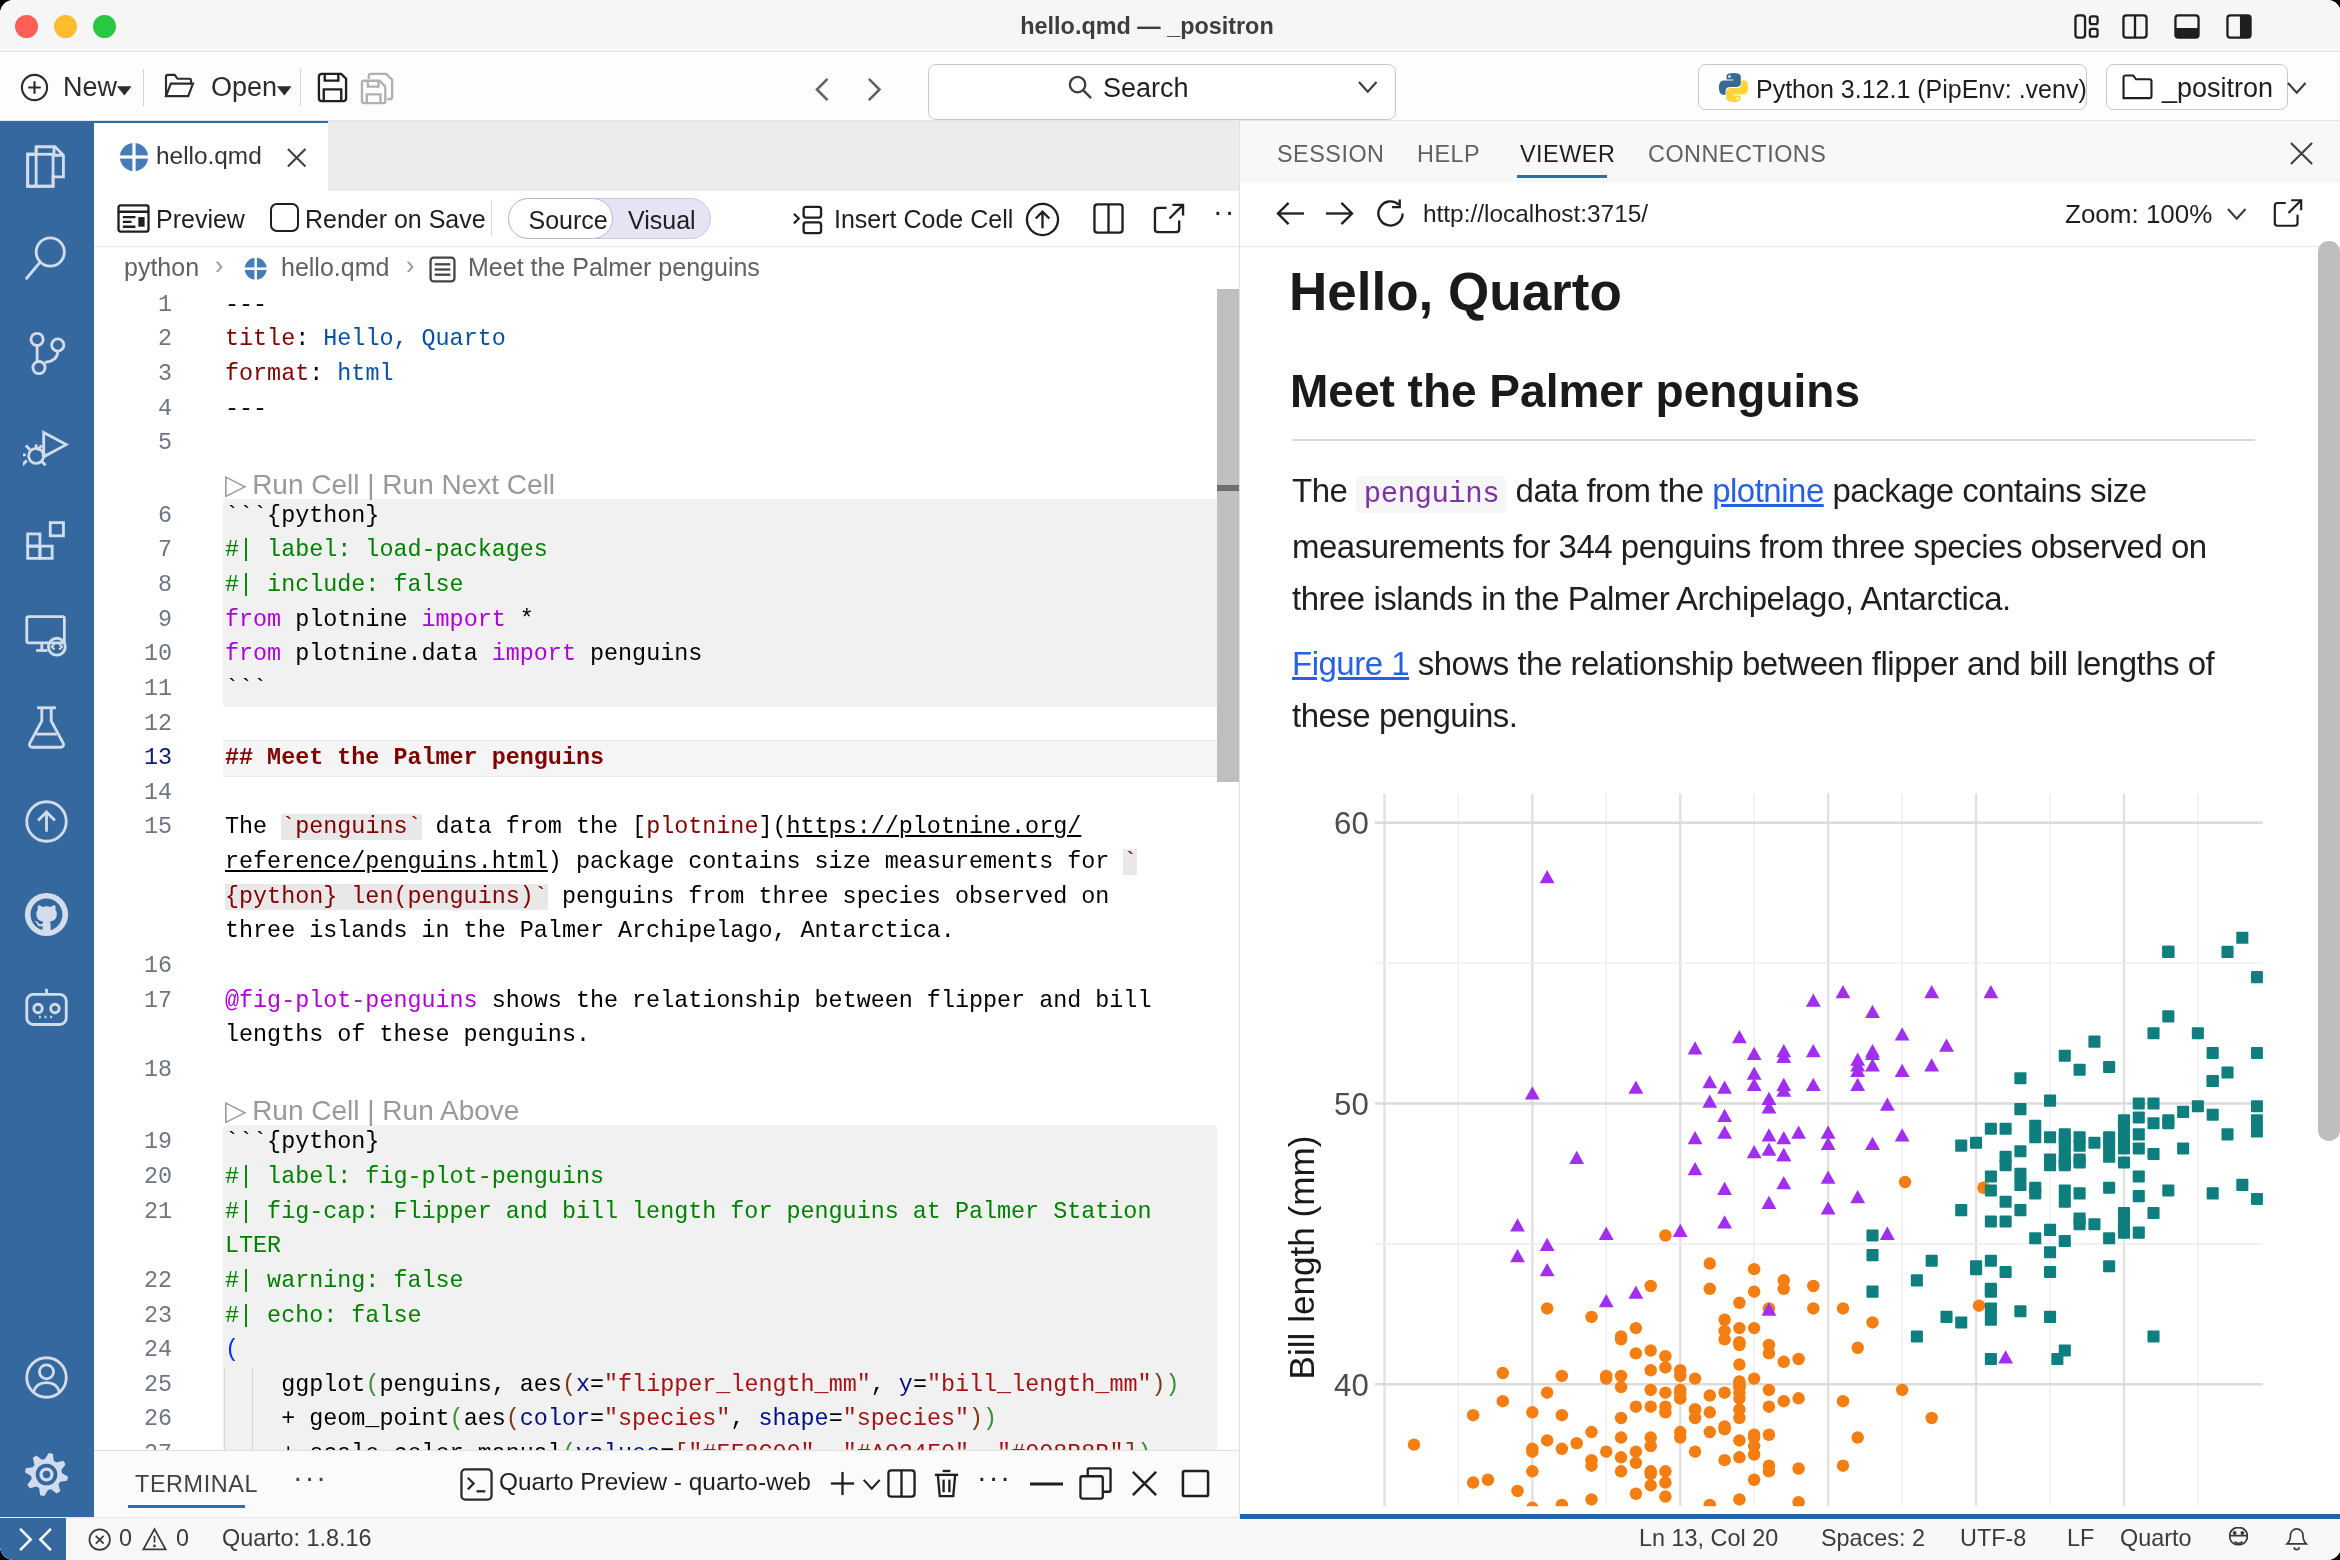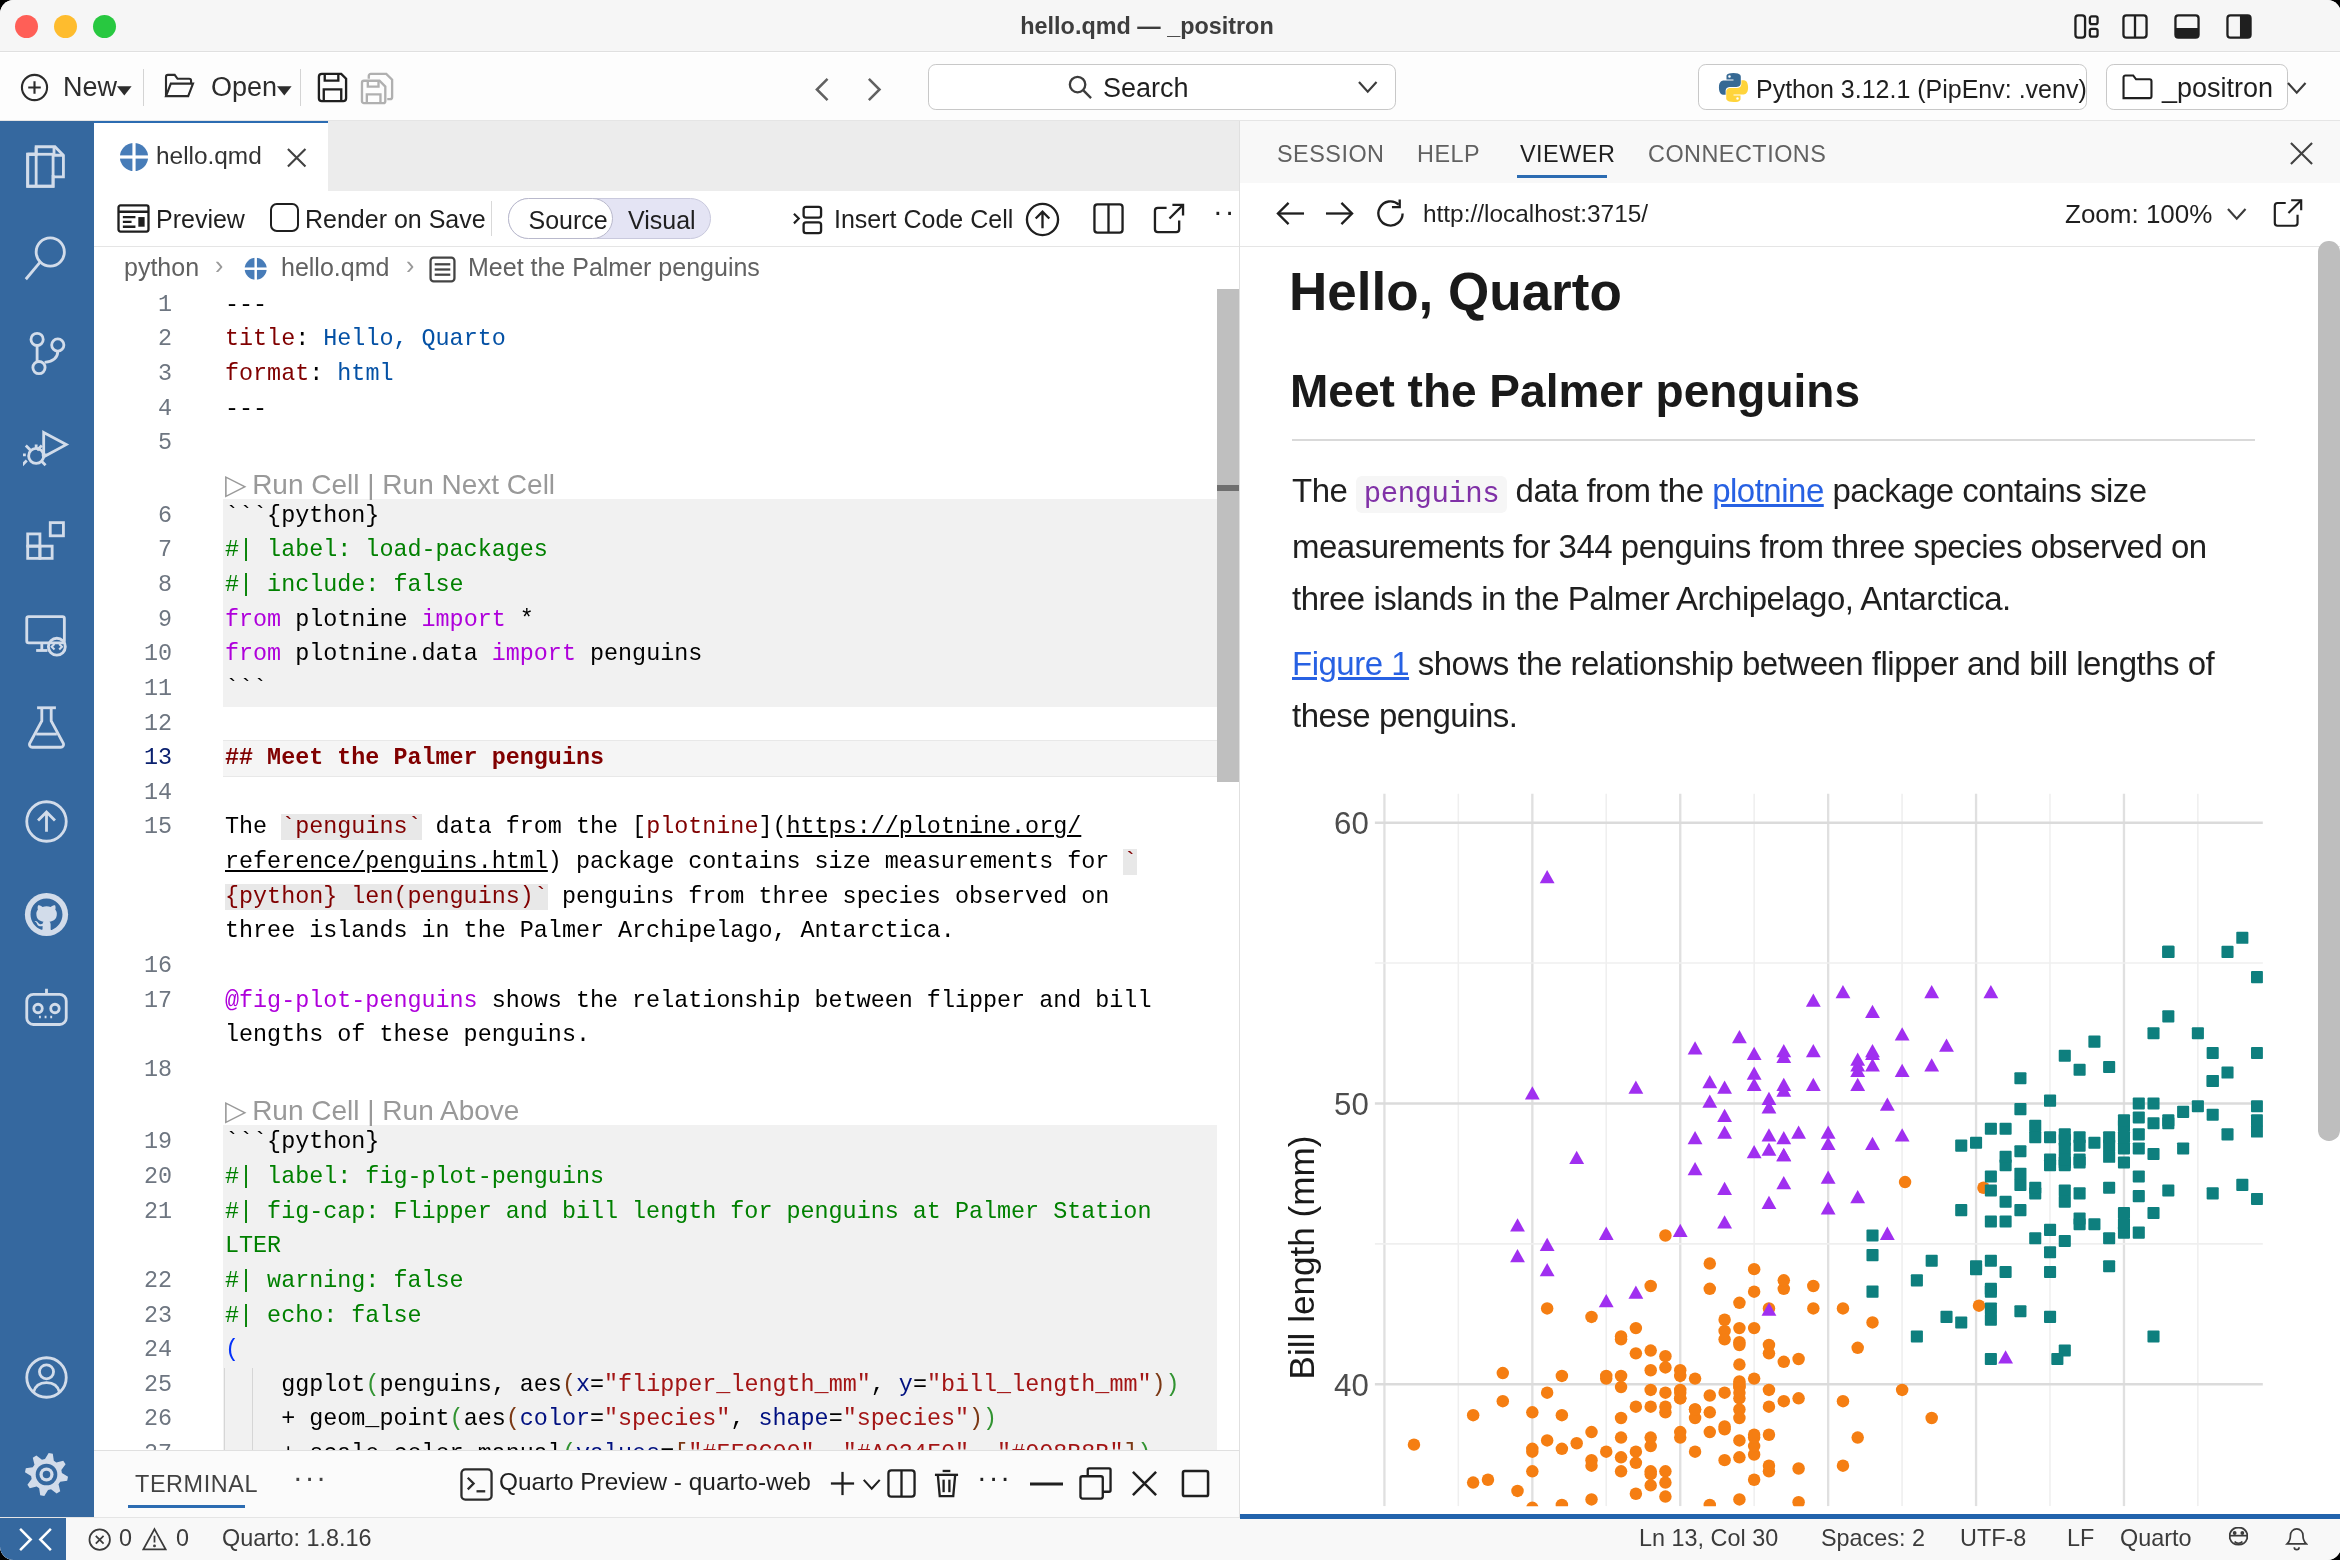--- a/index.html
+++ b/index.html
@@ -9,21 +9,21 @@
 .abs { position:absolute; }
 
 #titlebar { position:absolute; left:0; top:0; width:2341px; height:52px; background:#f6f6f6; border-bottom:1px solid #e0e0e0; }
 .tl { position:absolute; top:14.6px; width:23.4px; height:23.4px; border-radius:50%; }
 #title-text { position:absolute; top:12.7px; width:2294px; text-align:center; font-size:23.4px; font-weight:bold; color:#3d3d3d; }
 .wicon { position:absolute; top:13.7px; }
 
 #toolbar { position:absolute; left:0; top:53px; width:2341px; height:68px; background:#fdfdfd; border-bottom:1px solid #e5e5e5; }
 .tbtxt { font-size:27px; color:#2c2c2c;margin-left:6px; }
 .sep { position:absolute; top:15.6px; width:1px; height:37px; background:#d4d4d4; }
-#searchbox { position:absolute; left:928px; top:10.7px; width:468px; height:46px; border:1px solid #c8c8c8; border-radius:7.8px; background:#fff; }
+#searchbox { position:absolute; left:928px; top:10.7px; width:468px; height:56px; border:1px solid #c8c8c8; border-radius:7.8px; background:#fff; }
 .pillbtn { position:absolute; top:10.7px; height:46px; border:1px solid #c8c8c8; border-radius:7.8px; background:#fff; }
 
 #rail { position:absolute; left:0; top:121px; width:94px; height:1397px; background:#35689f; }
 .railicon { position:absolute; left:23.4px; width:47px; height:47px; }
 
 #tabbar { position:absolute; left:94px; top:121px; width:1145px; height:70px; background:#ececec; }
 #tab1 { position:absolute; left:0; top:0; width:234px; height:70px; background:#fff; border-top:2.9px solid #2c6cb2; }
 
 #edtoolbar { position:absolute; left:94px; top:191px; width:1145px; height:56px; background:#fff; border-bottom:1px solid #e5e5e5; }
 
@@ -434,21 +434,21 @@
         <path d="M8 8 l8 8 m0 -8 l-8 8"></path>
       </svg>
     <span class="abs" style="left:119px; top:6.8px;">0</span>
     <svg class="abs" style="left:142px; top:8.8px;" width="25" height="24.4" viewBox="0 0 26 25" fill="none" stroke="#3b3b3b" stroke-width="1.8">
         <path d="M13 2 L24.5 23 H1.5 z"></path>
         <line x1="13" y1="9" x2="13" y2="16"></line>
         <circle cx="13" cy="19.5" r="0.6" fill="#3b3b3b"></circle>
       </svg>
     <span class="abs" style="left:176px; top:6.8px;">0</span>
     <span class="abs" style="left:222px; top:6.8px;">Quarto: 1.8.16</span>
-    <span class="abs" style="left:1639px; top:6.8px;">Ln 13, Col 30</span>
+    <span class="abs" style="left:1639px; top:6.8px;">Ln 13, Col 20</span>
     <span class="abs" style="left:1821px; top:6.8px;">Spaces: 2</span>
     <span class="abs" style="left:1960px; top:6.8px;">UTF-8</span>
     <span class="abs" style="left:2067px; top:6.8px;">LF</span>
     <span class="abs" style="left:2120px; top:6.8px;">Quarto</span>
     <svg class="abs" style="left:2226px; top:8.8px;" width="25" height="25" viewBox="0 0 26 26" fill="none" stroke="#3b3b3b" stroke-width="1.8">
         <path d="M4 7 a9.5 9.5 0 0 1 18 0 v5 a9.5 9.5 0 0 1 -18 0 z"></path>
         <path d="M4 9 h18"></path>
         <circle cx="9" cy="6.2" r="1.1" fill="#3b3b3b"></circle>
         <circle cx="17" cy="6.2" r="1.1" fill="#3b3b3b"></circle>
         <path d="M9 15 a4.5 3.5 0 0 0 8 0"></path>

